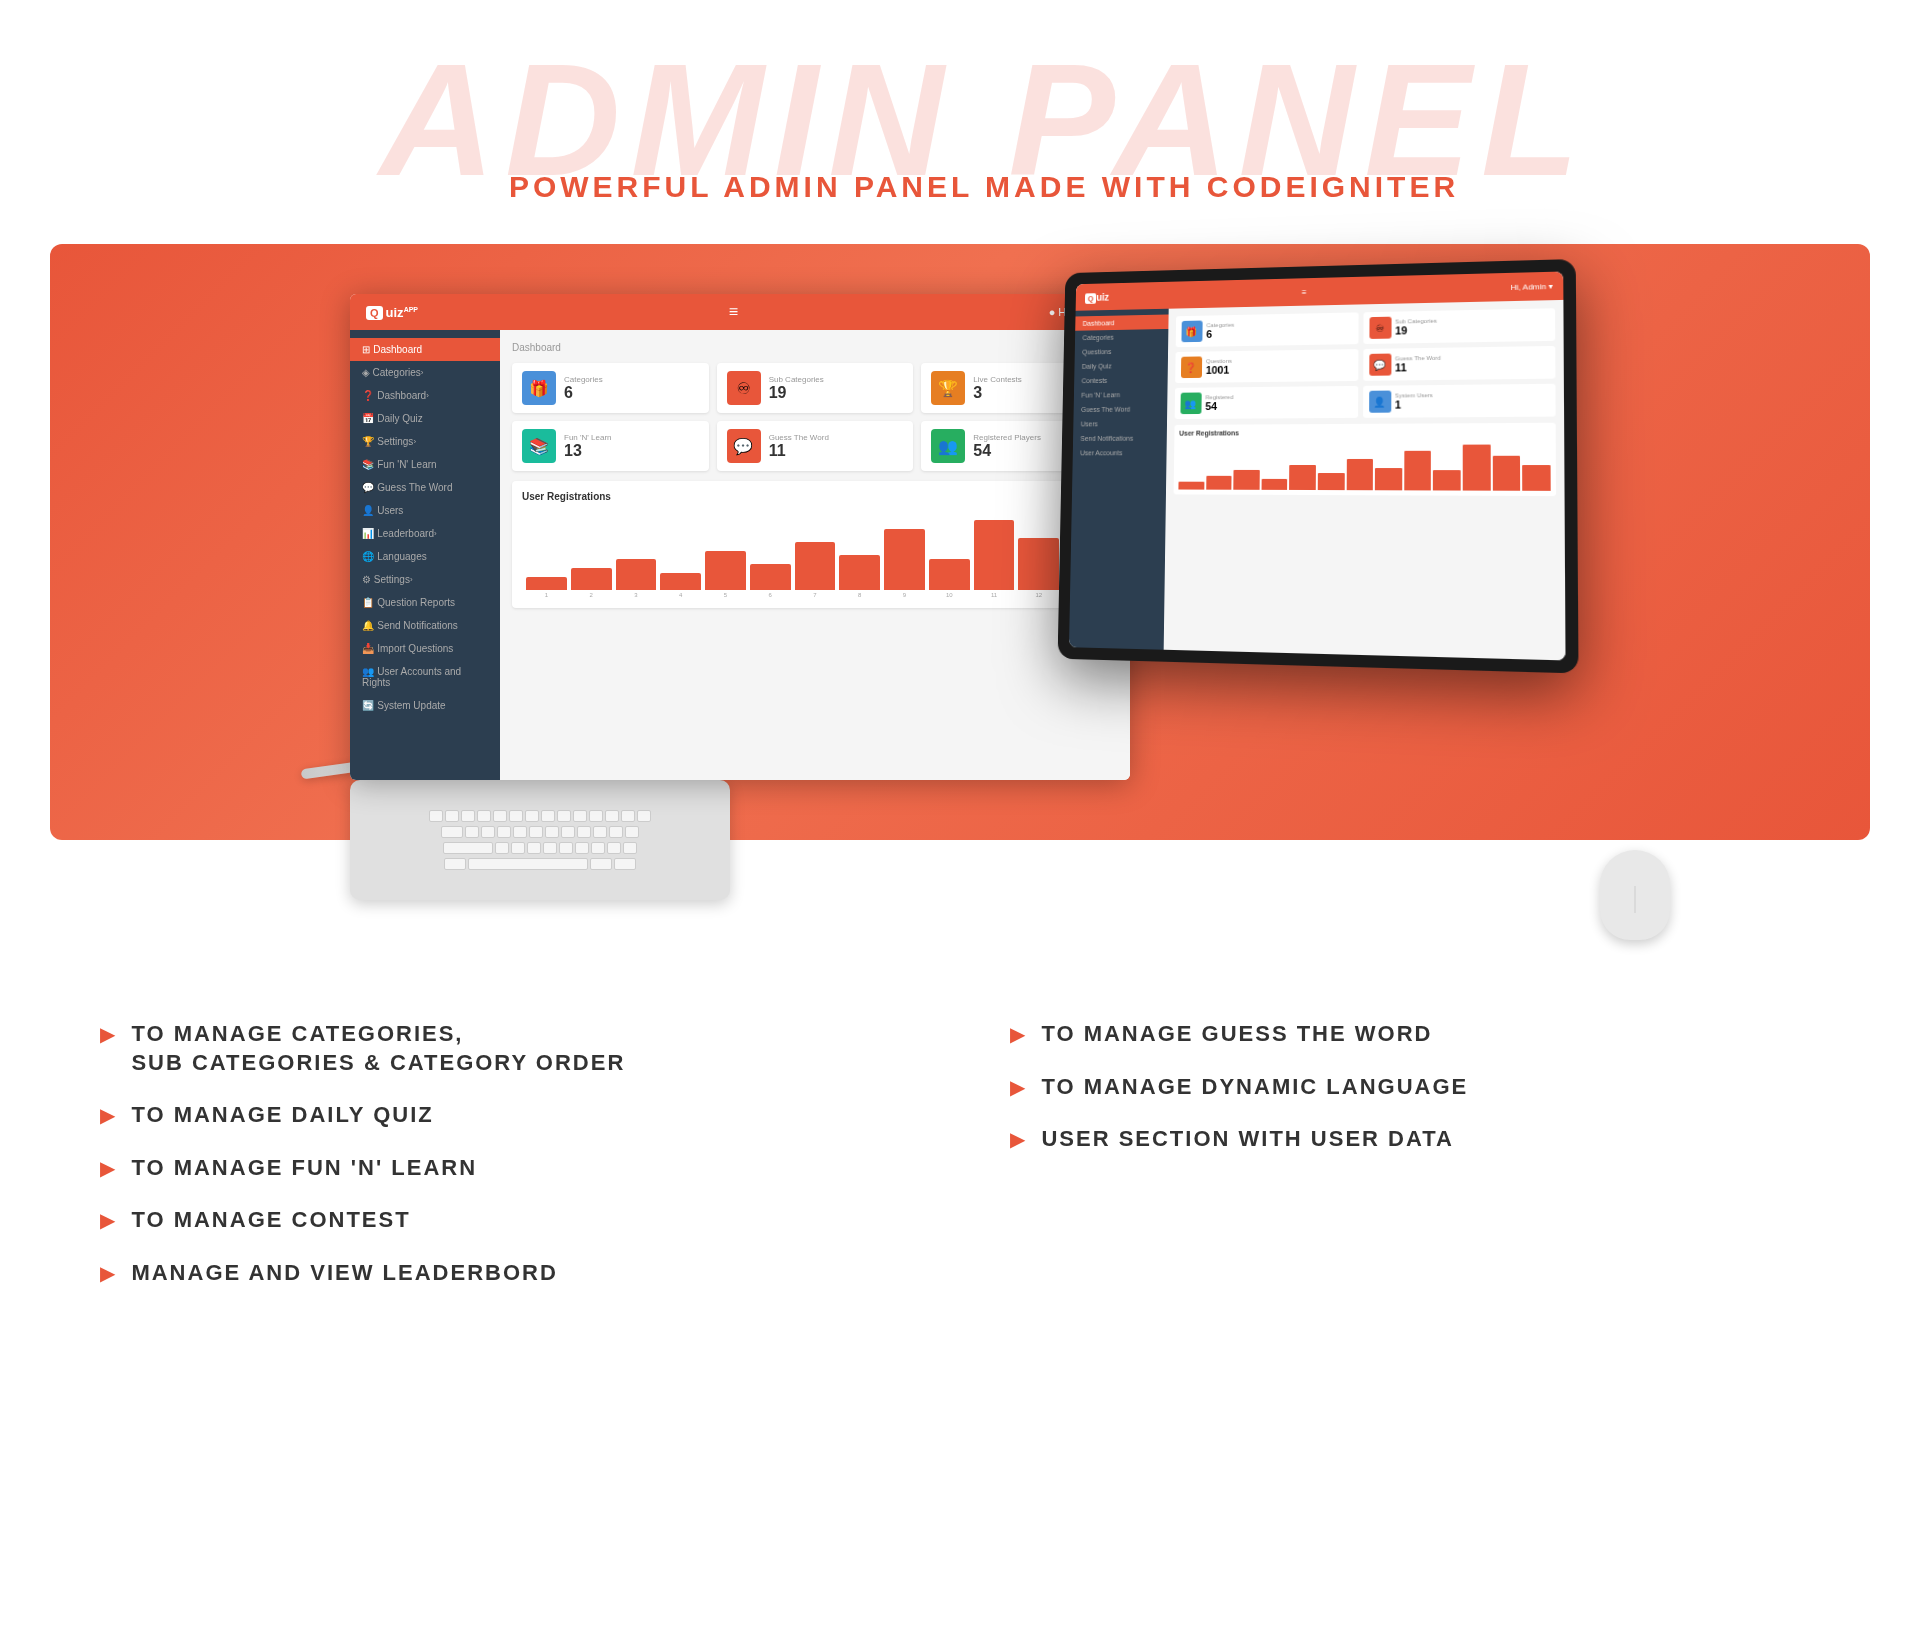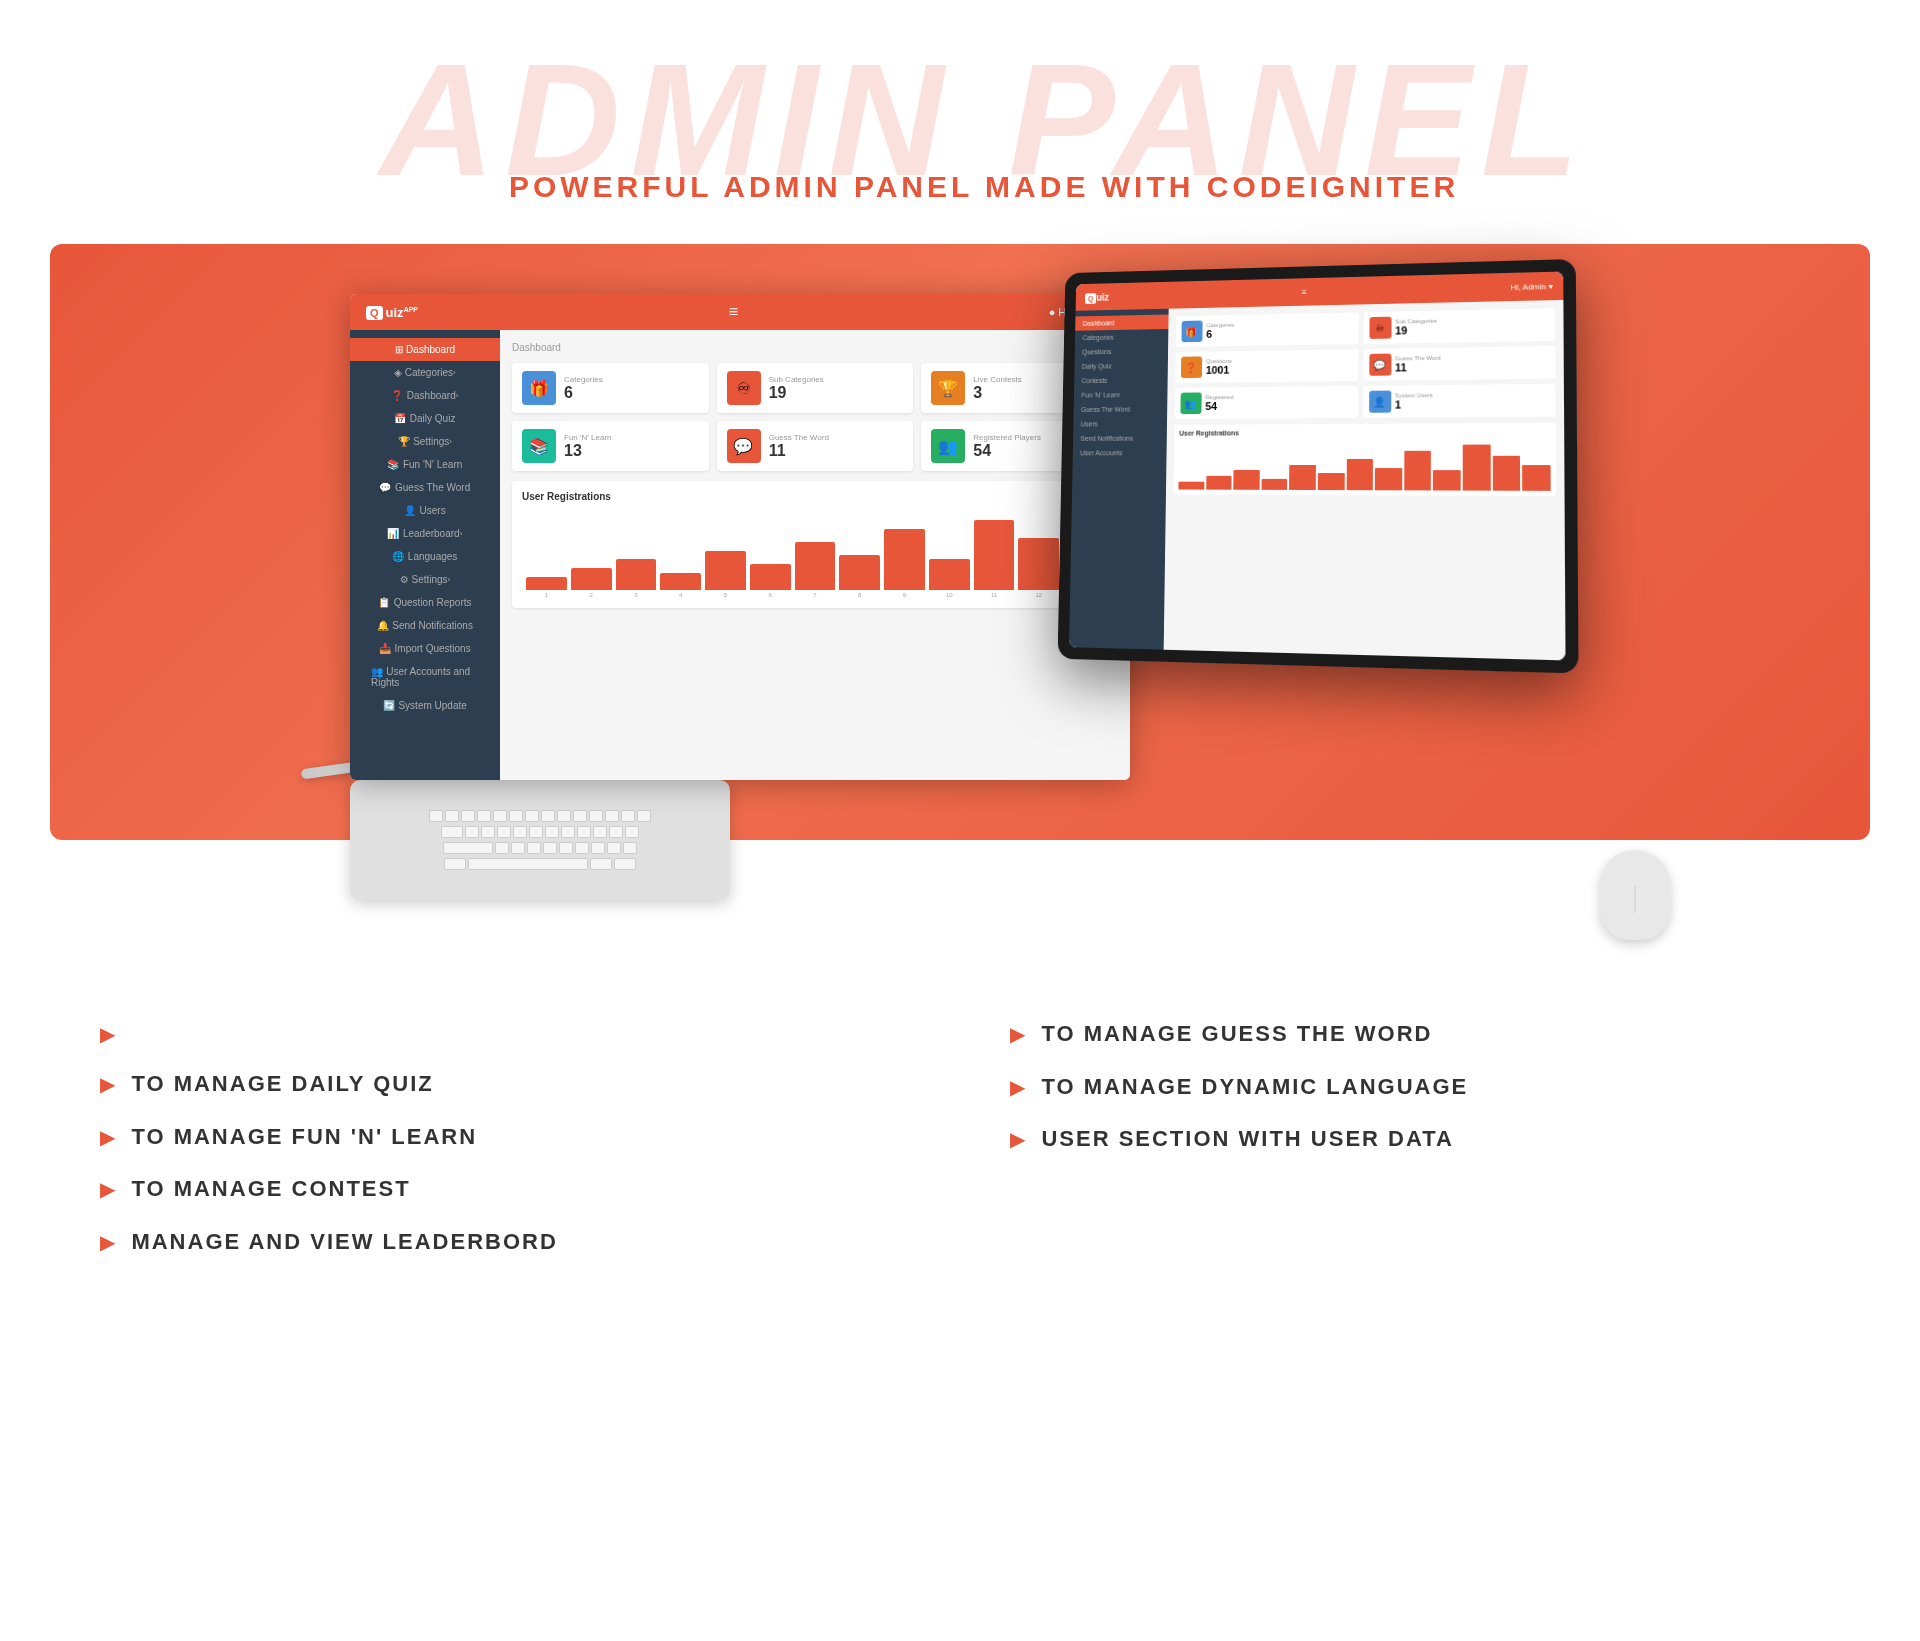--- a/index.html
+++ b/index.html
@@ -102,27 +102,27 @@
     }
 
     
     .mockup-sidebar {
       background: #2c3e50;
       width: 150px;
       flex-shrink: 0;
       padding: 8px 0;
     }
     .sidebar-item-mock {
-      padding: 6px 21px;
+      padding: 6px 12px;
       font-size: 10px;
       color: #aaa;
       cursor: pointer;
       display: flex;
       align-items: center;
-      justify-content: center;
+      justify-content: flex-start;
     }
     .sidebar-item-mock.active {
       background: #e8563a;
       color: #fff;
     }
     .sidebar-chevron {
       font-size: 8px;
     }
 
     
@@ -740,20 +740,21 @@
     </div>
   </div>
 
 </div>
 
 <div class="features-section" style="margin-top: 120px;">
 
   <div>
     <div class="feature-item">
       <span class="feature-arrow">▶</span>
+      <span class="feature-text">TO MANAGE CATEGORIES,<br>SUB CATEGORIES &amp; CATEGORY ORDER</span>
     </div>
     <div class="feature-item" style="margin-top:24px;">
       <span class="feature-arrow">▶</span>
       <span class="feature-text">TO MANAGE DAILY QUIZ</span>
     </div>
     <div class="feature-item" style="margin-top:24px;">
       <span class="feature-arrow">▶</span>
       <span class="feature-text">TO MANAGE FUN 'N' LEARN</span>
     </div>
     <div class="feature-item" style="margin-top:24px;">

